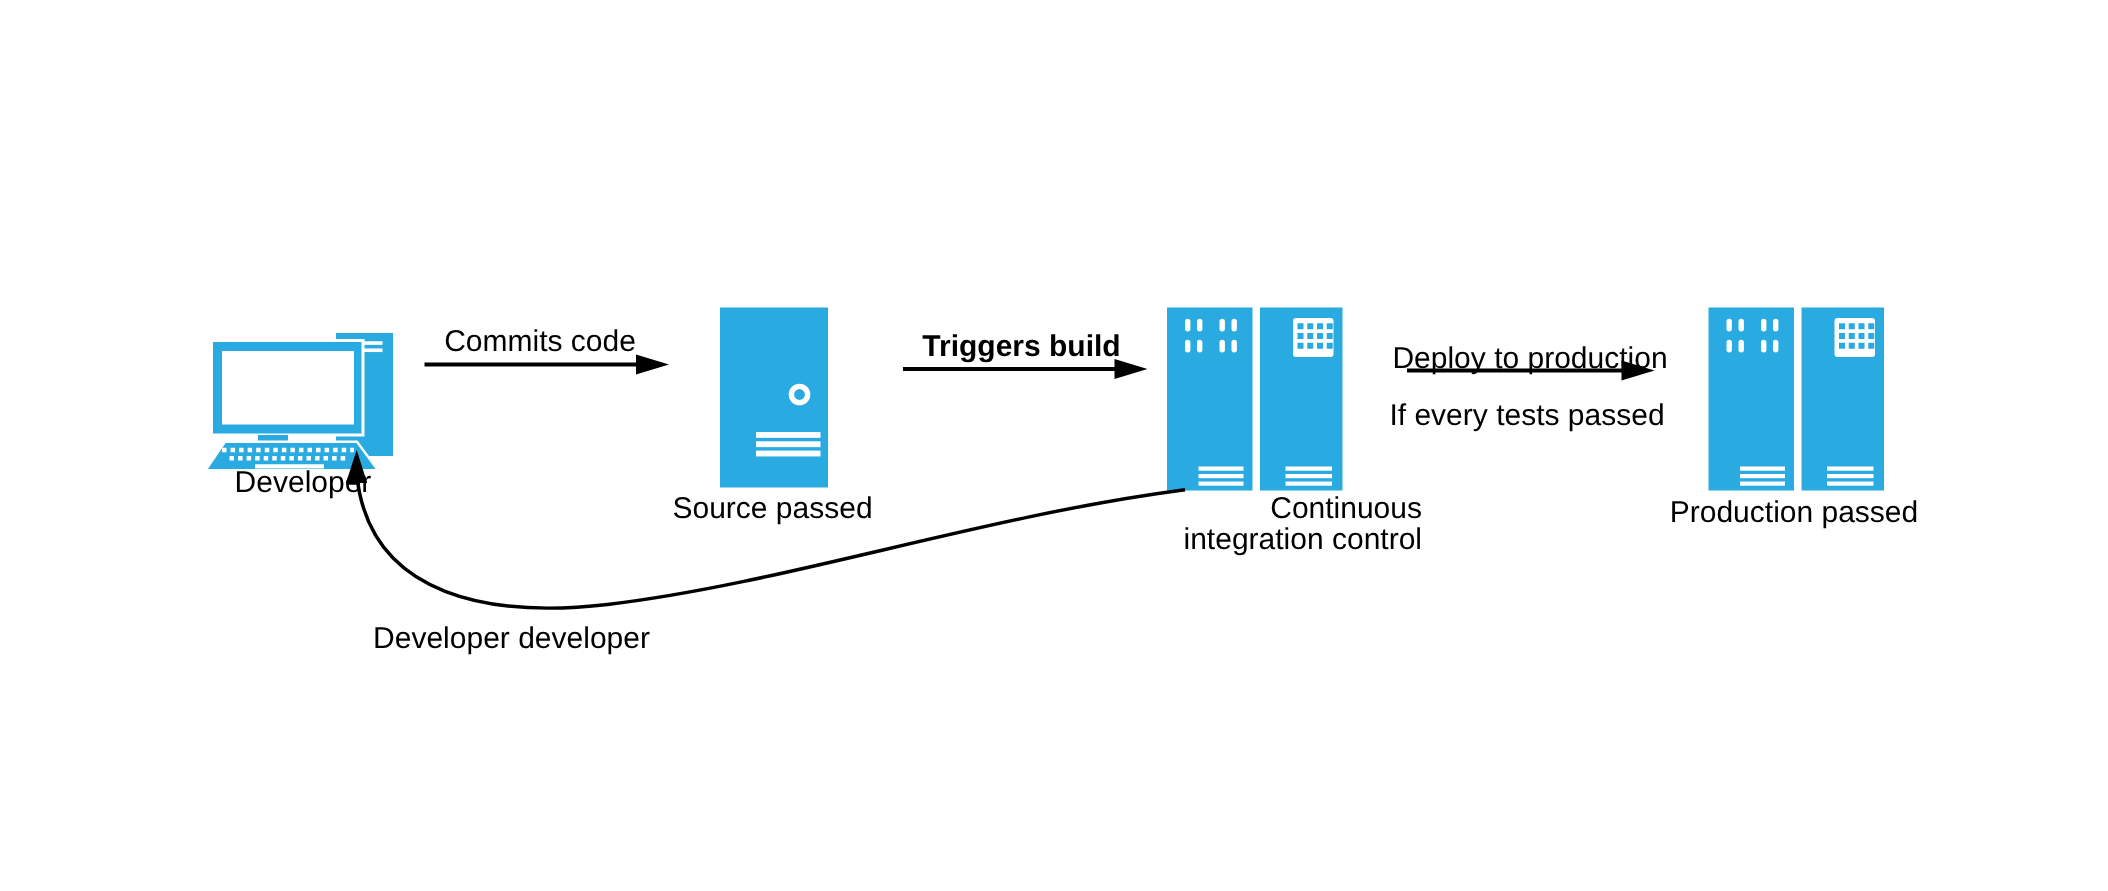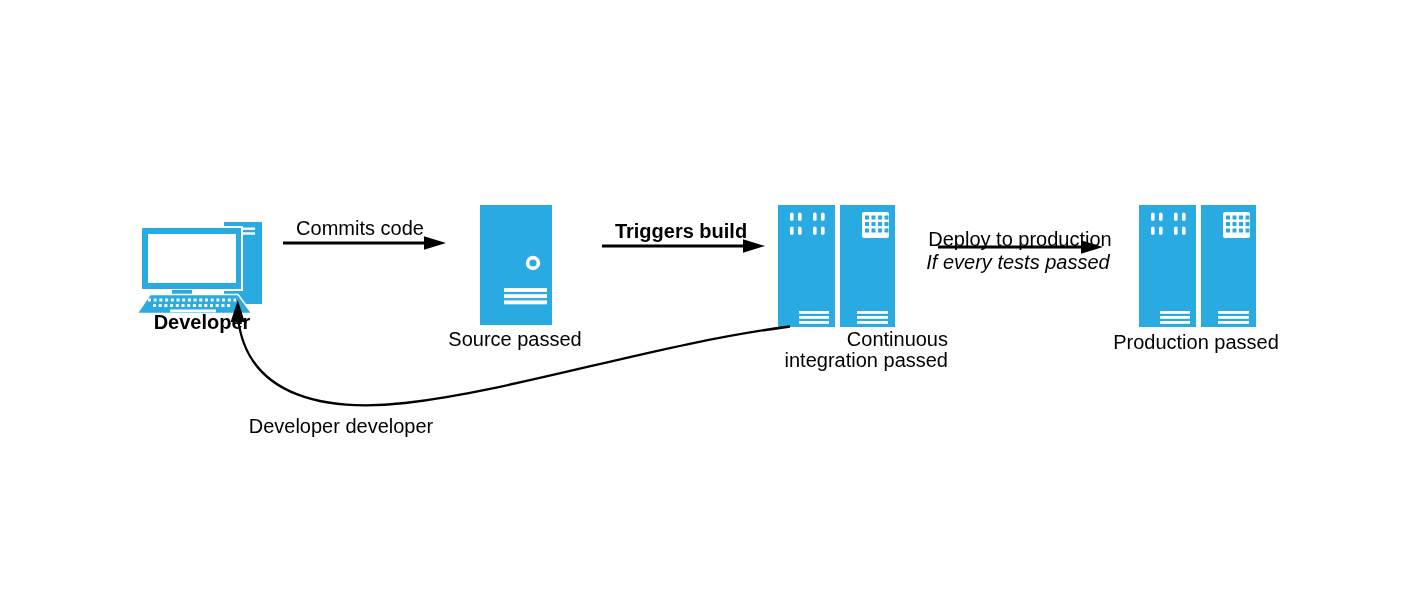--- a/index.html
+++ b/index.html
@@ -125,34 +125,34 @@
       <line x1="938" y1="247" x2="1085" y2="247" stroke="var(--ink)" stroke-width="2.8"></line>
       <polygon points="1103,247 1081,240.3 1081,253.7" fill="var(--ink)"></polygon>
     </g>
 
     <g>
       <path d="M 790 326.5 C 655 344, 523 389, 405 403 C 331 411.5, 246 400, 237.8 316" fill="none" stroke="var(--ink)" stroke-width="2.3"></path>
       <polygon points="237.8,300 230.6,322 244.8,322" fill="var(--ink)"></polygon>
     </g>
   </svg>
 
-  <div class="lbl" style="left:202px; top:312px;font-weight:bold;">Developer</div>
+  <div class="lbl" style="left:202px; top:312px;">Developer</div>
 
   <div class="lbl" style="left:360px; top:218px;">Commits code</div>
 
   <div class="lbl" style="left:515px; top:329px;">Source passed</div>
 
   <div class="lbl" style="left:681px; top:221px;font-weight:bold;">Triggers build</div>
 
   <div class="lbl multiline" style="left:838px; top:329px;">
     <div>Continuous</div>
-    <div>integration passed</div>
+    <div>integration control</div>
   </div>
 
   <div class="lbl" style="left:1020px; top:229px;">Deploy to production</div>
 
-  <div class="lbl" style="left:1018px; top:252px;font-style:italic;">If every tests passed</div>
+  <div class="lbl" style="left:1018px; top:267px;">If every tests passed</div>
 
   <div class="lbl" style="left:1196px; top:332px;">Production passed</div>
 
   <div class="lbl" style="left:341px; top:416px;">Developer developer</div>
 
 </div>
 
 </body></html>

